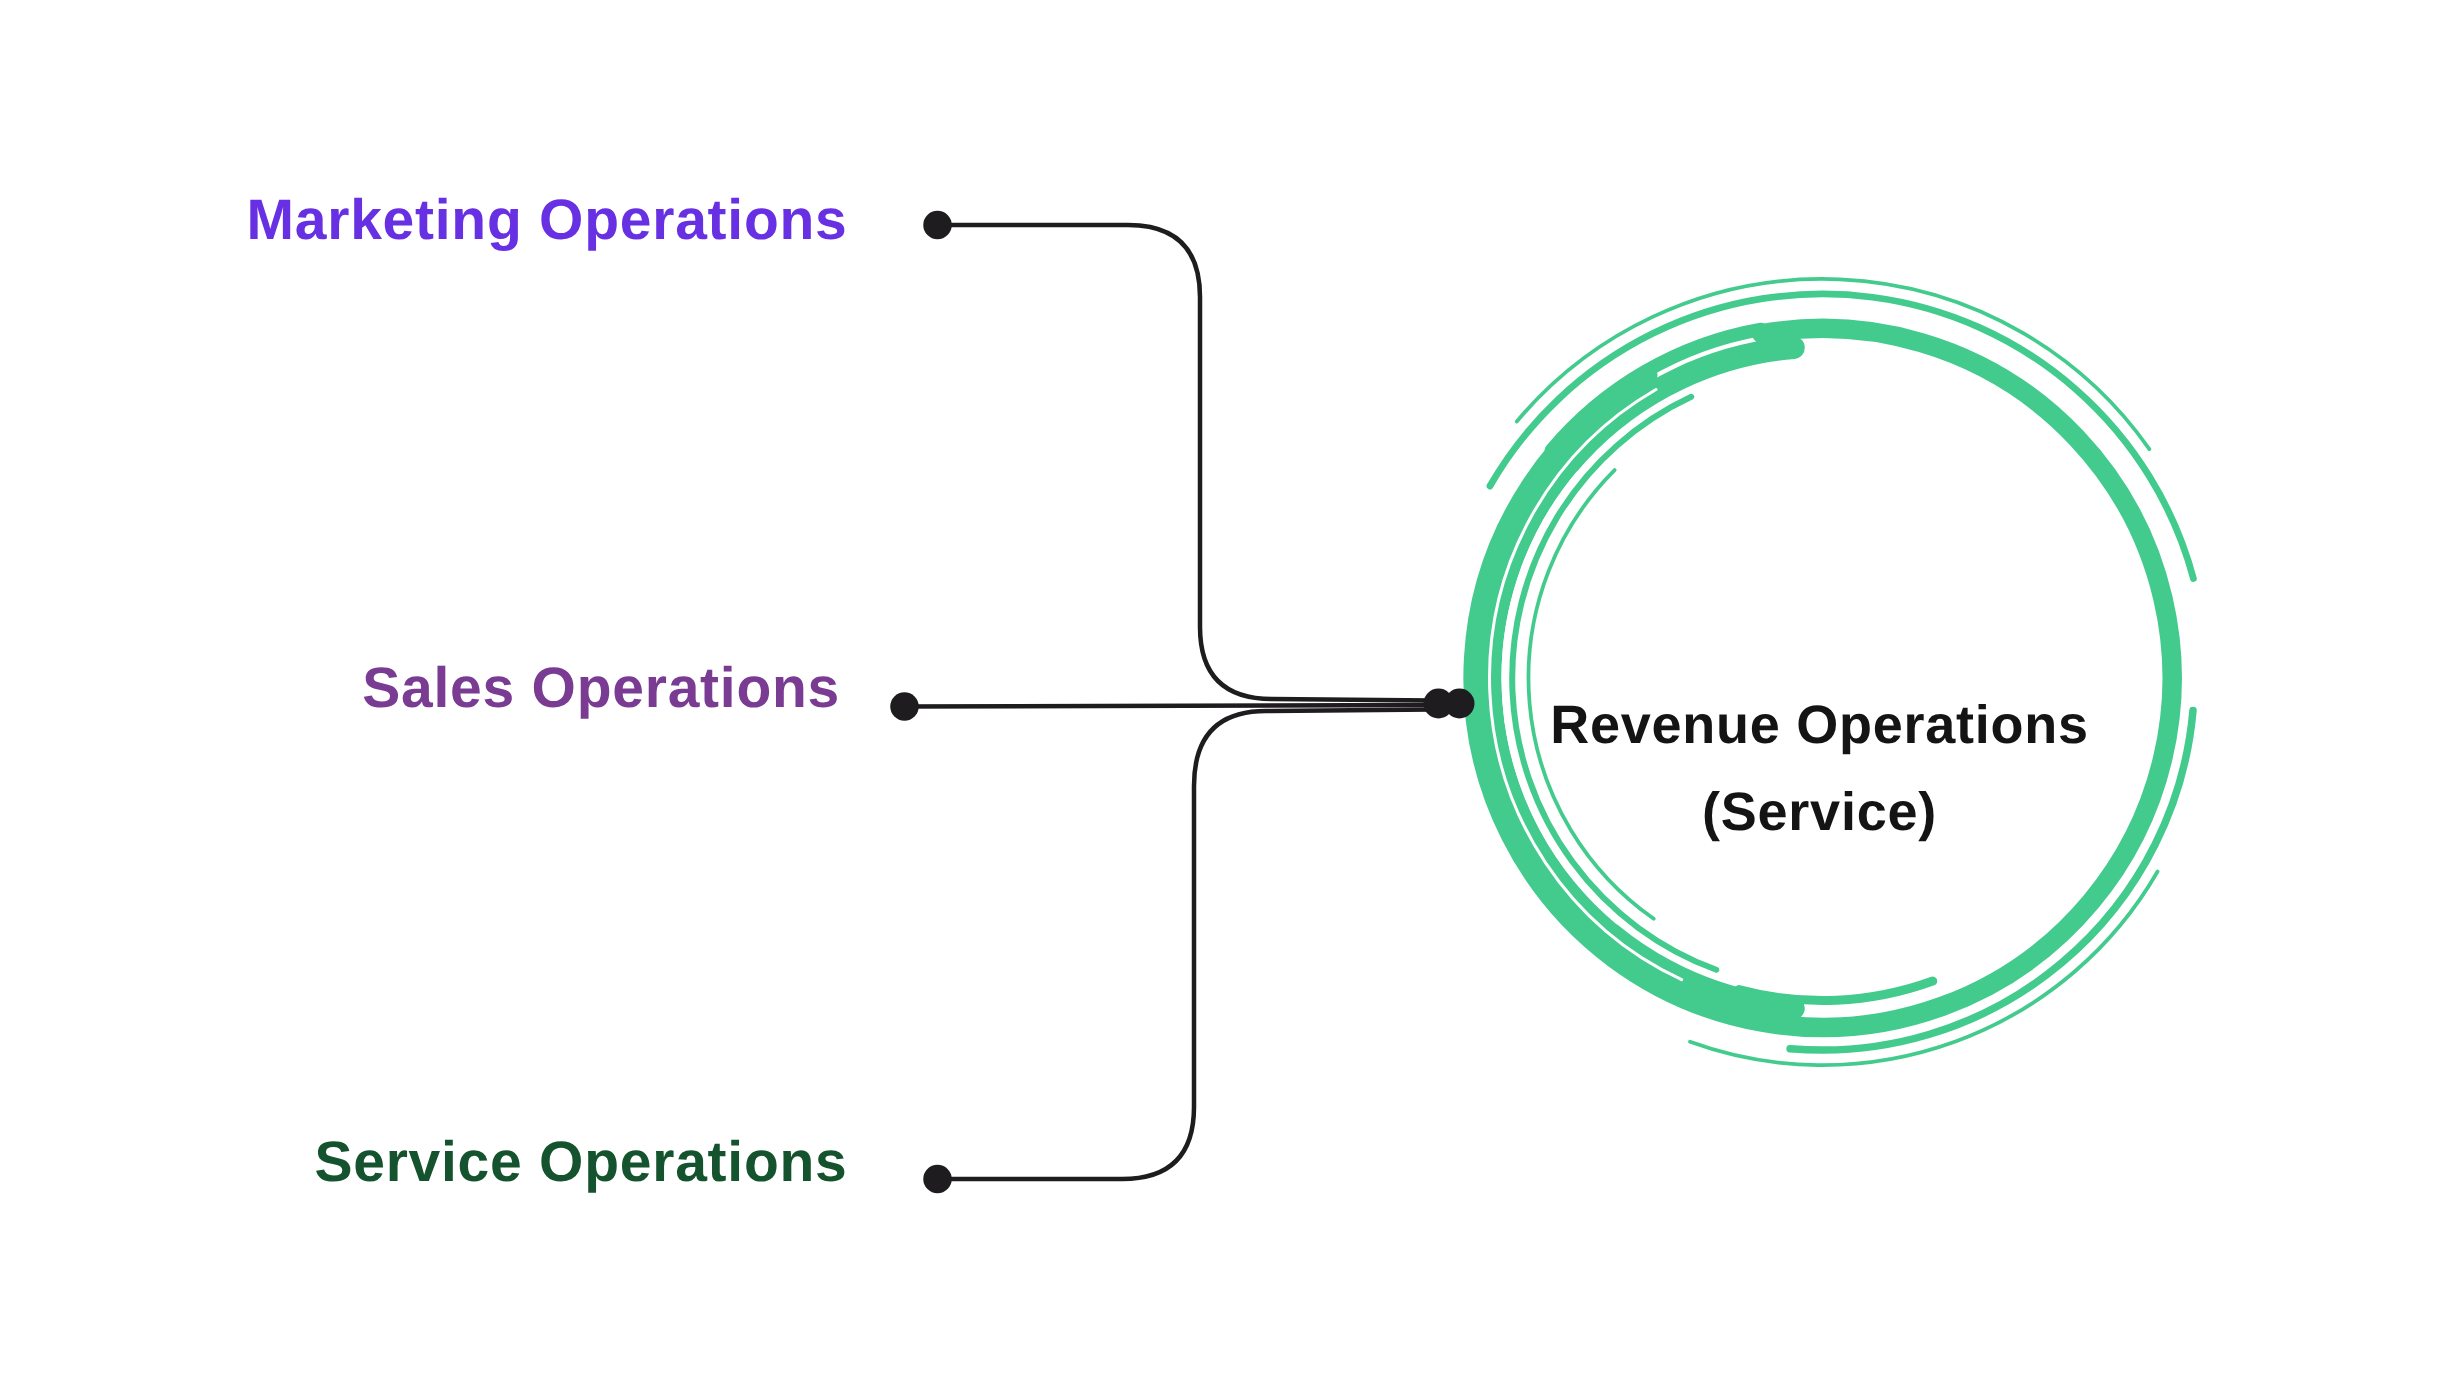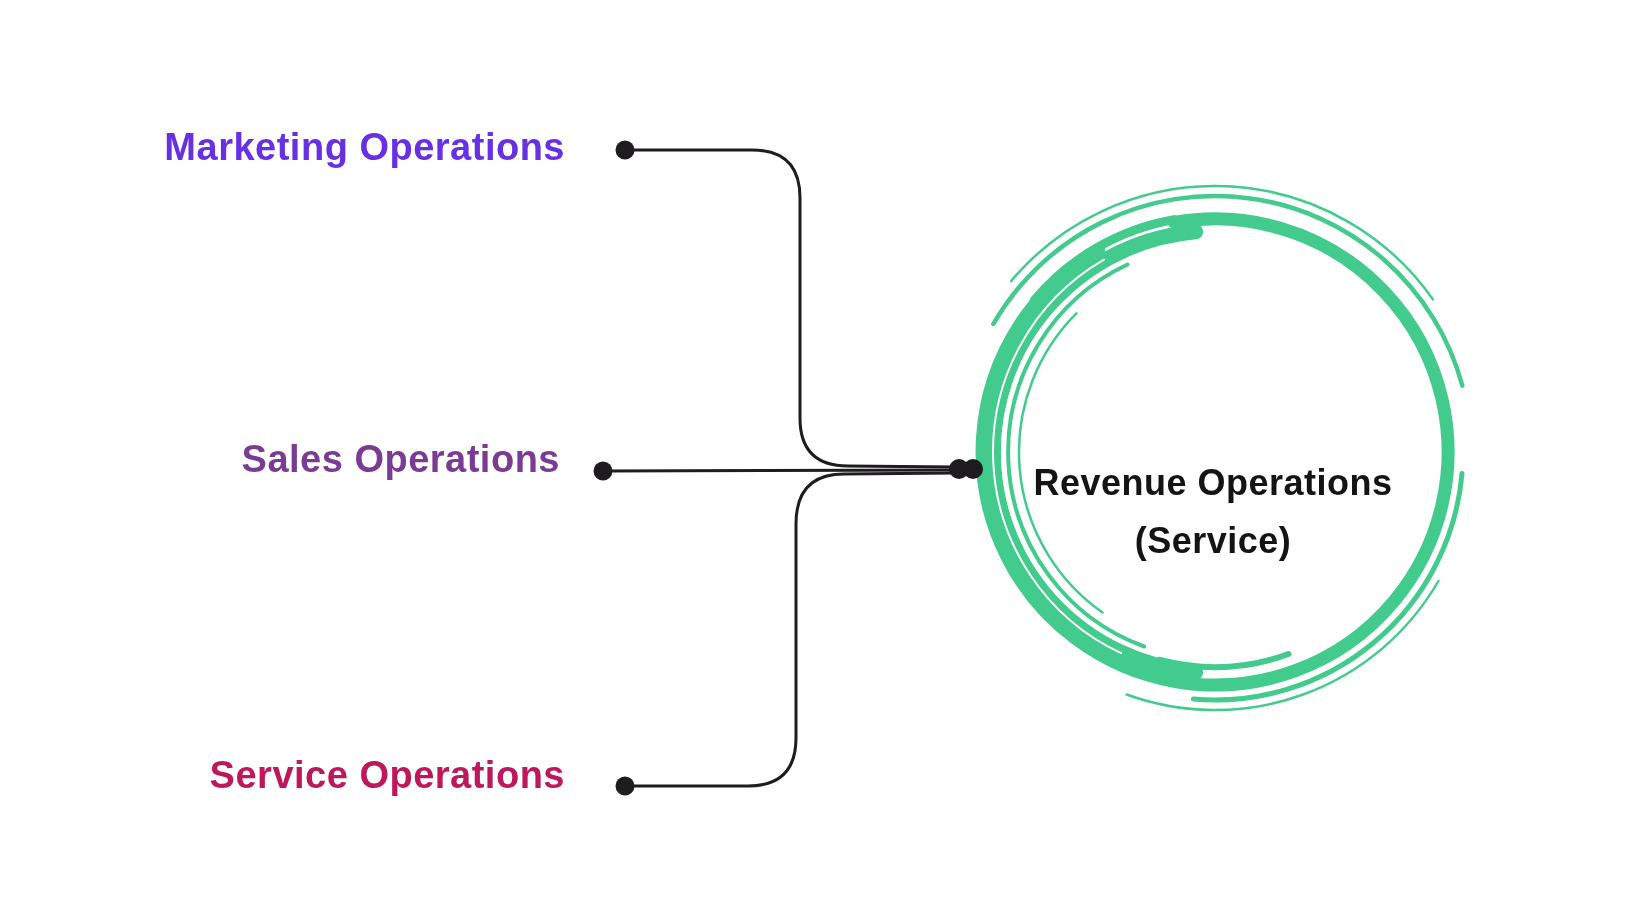--- a/index.html
+++ b/index.html
@@ -85,20 +85,20 @@
       <circle cx="625" cy="786" r="9.5"></circle>
       <circle cx="959" cy="469" r="10"></circle>
       <circle cx="973" cy="469" r="10"></circle>
     </g>
   </svg>
 
   <div class="side-label marketing" style="color: rgb(103, 49, 227);">Marketing Operations</div>
 
   <div class="side-label sales" style="color: rgb(122, 59, 147);">Sales Operations</div>
 
-  <div class="side-label service" style="color: #be185d;">Service Operations</div>
+  <div class="side-label service" style="color: #14532d;">Service Operations</div>
 
   <div class="center-label" style="color: rgb(20, 20, 20);">
     <div>Revenue Operations</div>
     <div>(Service)</div>
   </div>
 
 </div>
 
 </body></html>

